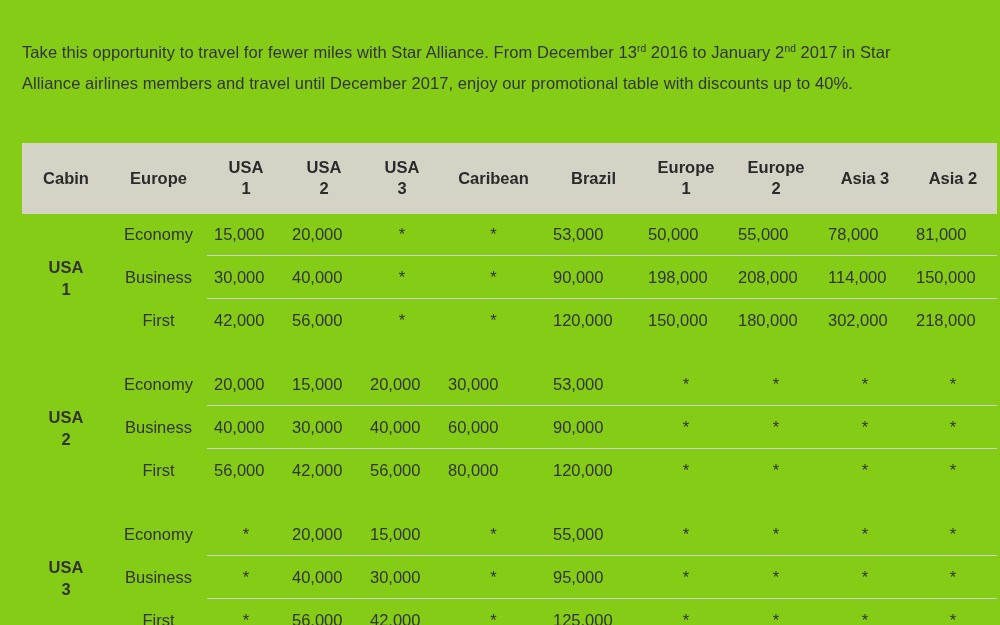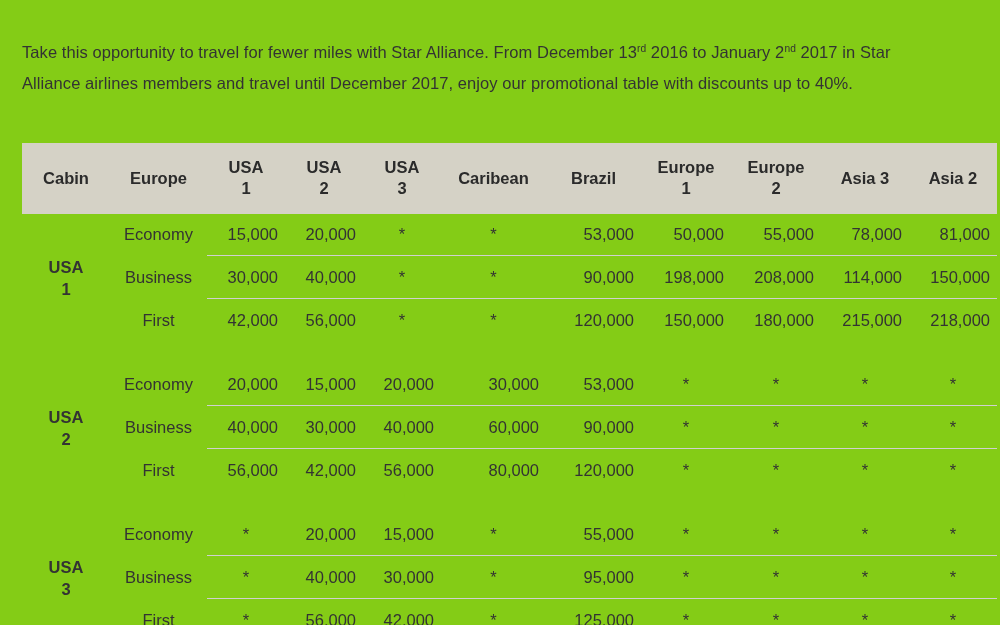--- a/index.html
+++ b/index.html
@@ -93,21 +93,21 @@
     font-weight: bold;
     color: #2b2b2b;
     font-size: 16.5px;
     line-height: 22px;
   }
   td.cabin-cell {
     text-align: center;
     padding-right: 8px;
   }
   td.num {
-    text-align: right;
+    text-align: left;
     padding-right: 8px;
   }
   td.star {
     text-align: center;
     padding-right: 8px;
   }
 
   
   tr.inner-sep td.rule-left  { padding: 0; height: 1px; }
   tr.inner-sep td.rule-line  { padding: 0; height: 1px; border-top: 1px solid #d0d0d0; }
@@ -189,21 +189,21 @@
           </tr>
           <tr>
             <td class="cabin-cell">First</td>
             <td class="num">42,000</td>
             <td class="num">56,000</td>
             <td class="star">*</td>
             <td class="star">*</td>
             <td class="num">120,000</td>
             <td class="num">150,000</td>
             <td class="num">180,000</td>
-            <td class="num">215,000</td>
+            <td class="num">302,000</td>
             <td class="num">218,000</td>
           </tr>
           <tr class="block-sep">
             <td colspan="11"></td>
           </tr>
           <tr>
             <td class="from-cell" rowspan="5"><span>USA</span><br><span>2</span></td>
             <td class="cabin-cell">Economy</td>
             <td class="num">20,000</td>
             <td class="num">15,000</td>

